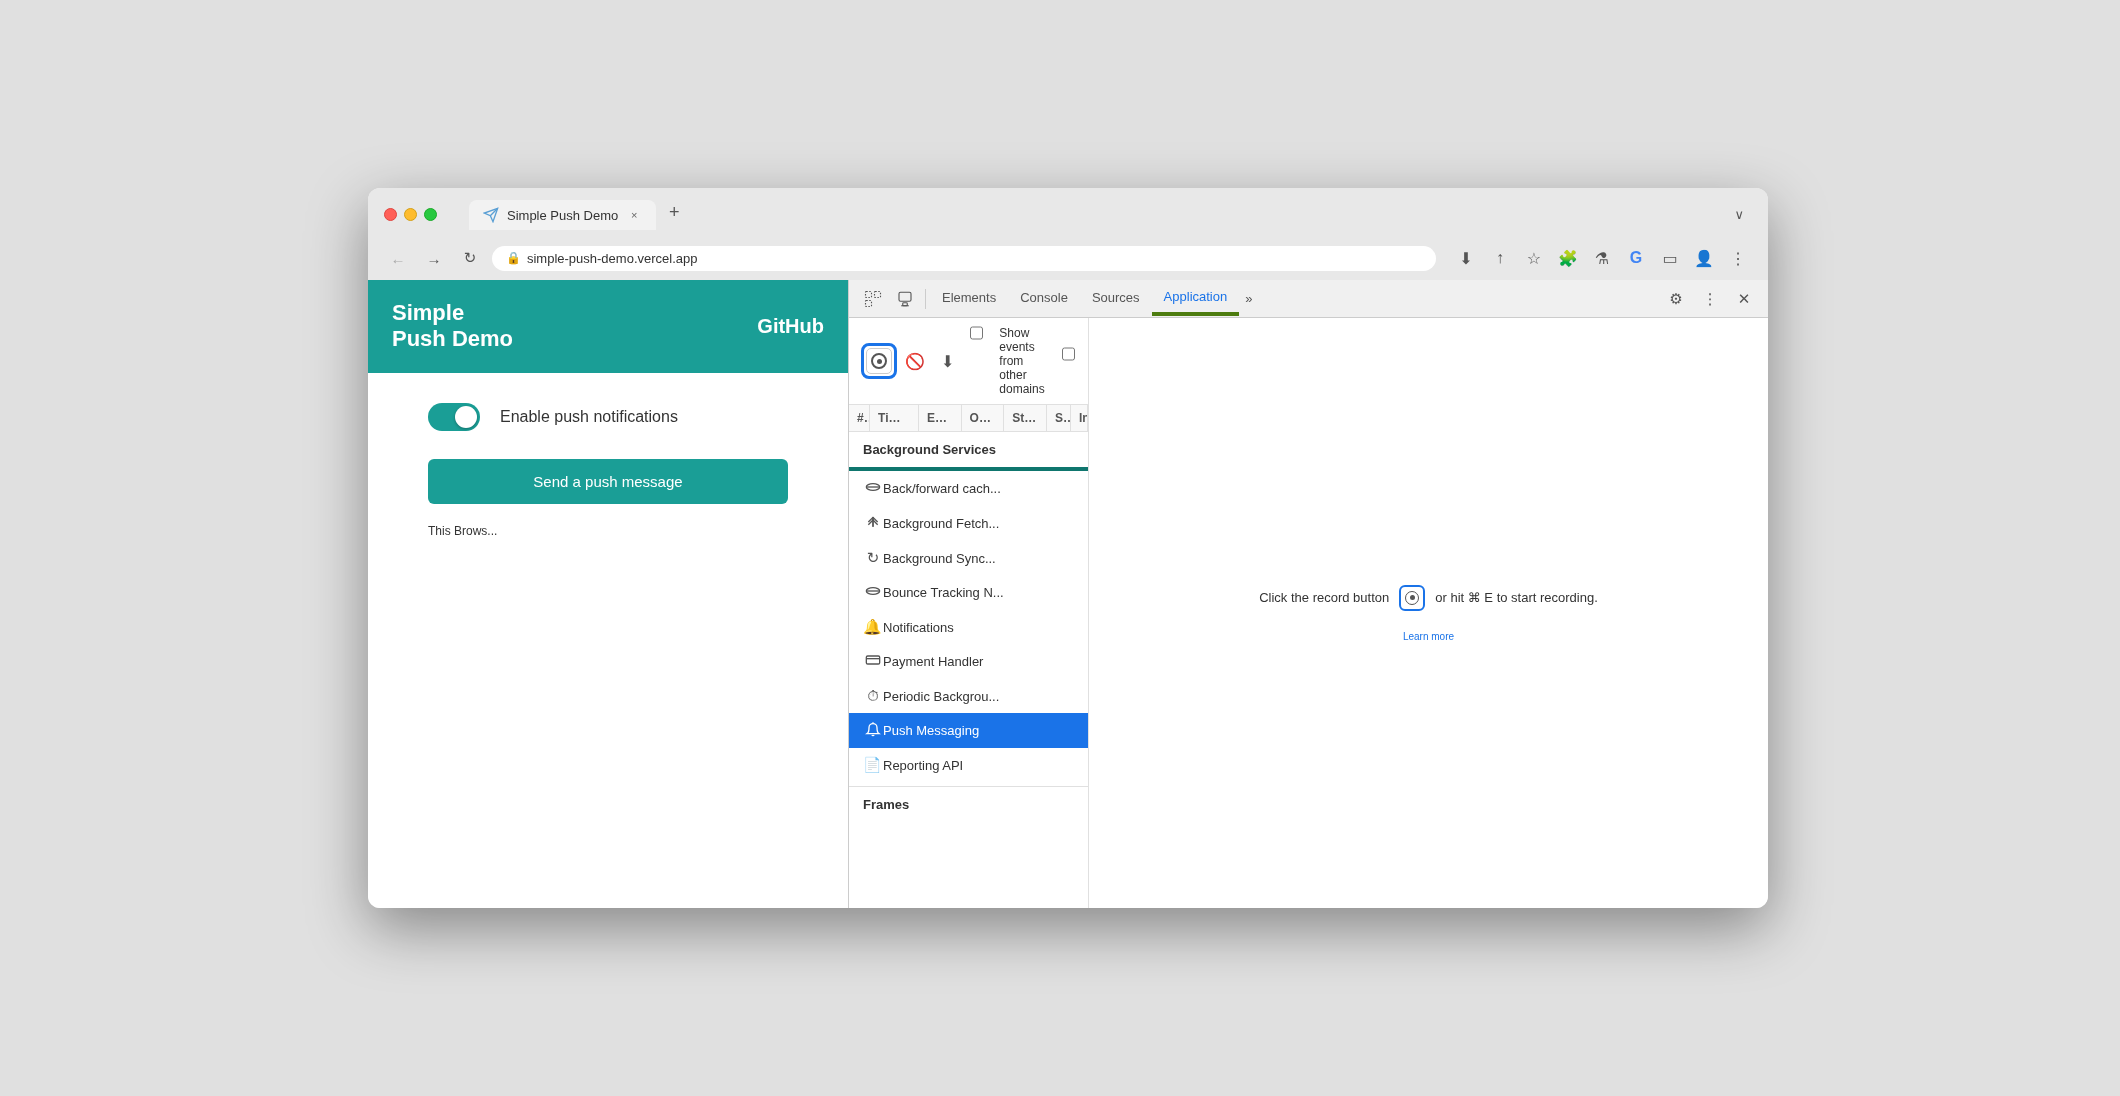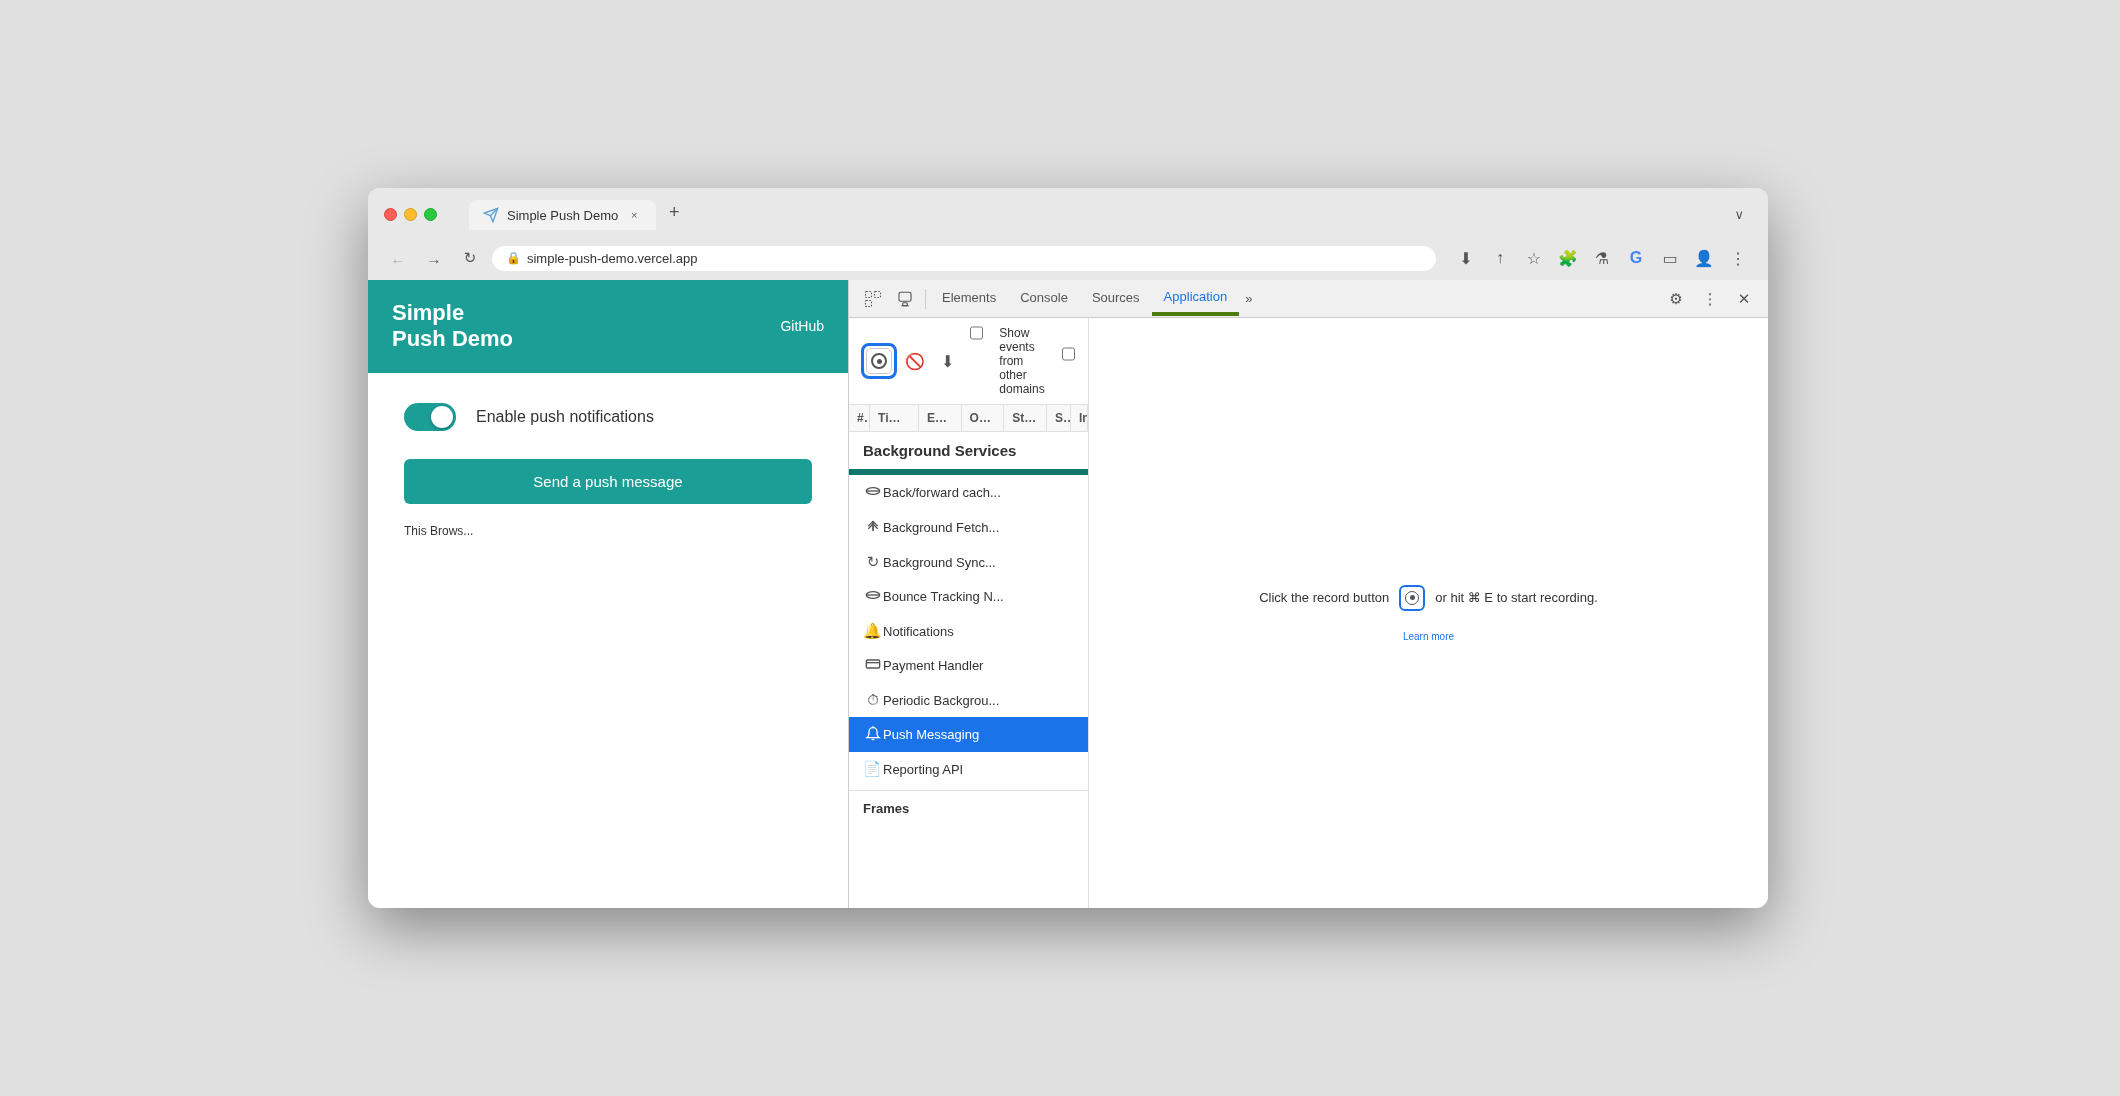--- a/index.html
+++ b/index.html
@@ -205,28 +205,28 @@
 
     .site-title {
       color: white;
       font-size: 22px;
       font-weight: 700;
       line-height: 1.2;
     }
 
     .github-link {
       color: white;
-      font-size: 14px;
-      font-weight: 400;
+      font-size: 20px;
+      font-weight: 700;
       text-decoration: none;
       cursor: pointer;
     }
 
     .site-body {
-      padding: 30px 36px;
+      padding: 30px 60px;
       flex: 1;
     }
 
     .toggle-row {
       display: flex;
       align-items: center;
       gap: 20px;
       margin-bottom: 28px;
     }
 
@@ -373,24 +373,24 @@
     .dt-sidebar {
       width: 240px;
       border-right: 1px solid #e0e0e0;
       overflow-y: auto;
       background: white;
       flex-shrink: 0;
     }
 
     .dt-sidebar-header {
       padding: 10px 14px;
-      font-size: 15px;
+      font-size: 13px;
       font-weight: 600;
       color: #333;
-      border-bottom: 6px solid #0f766e;
+      border-bottom: 4px solid #0f766e;
     }
 
     .dt-sidebar-item {
       display: flex;
       align-items: center;
       padding: 8px 14px;
       font-size: 13px;
       color: #333;
       cursor: pointer;
     }

